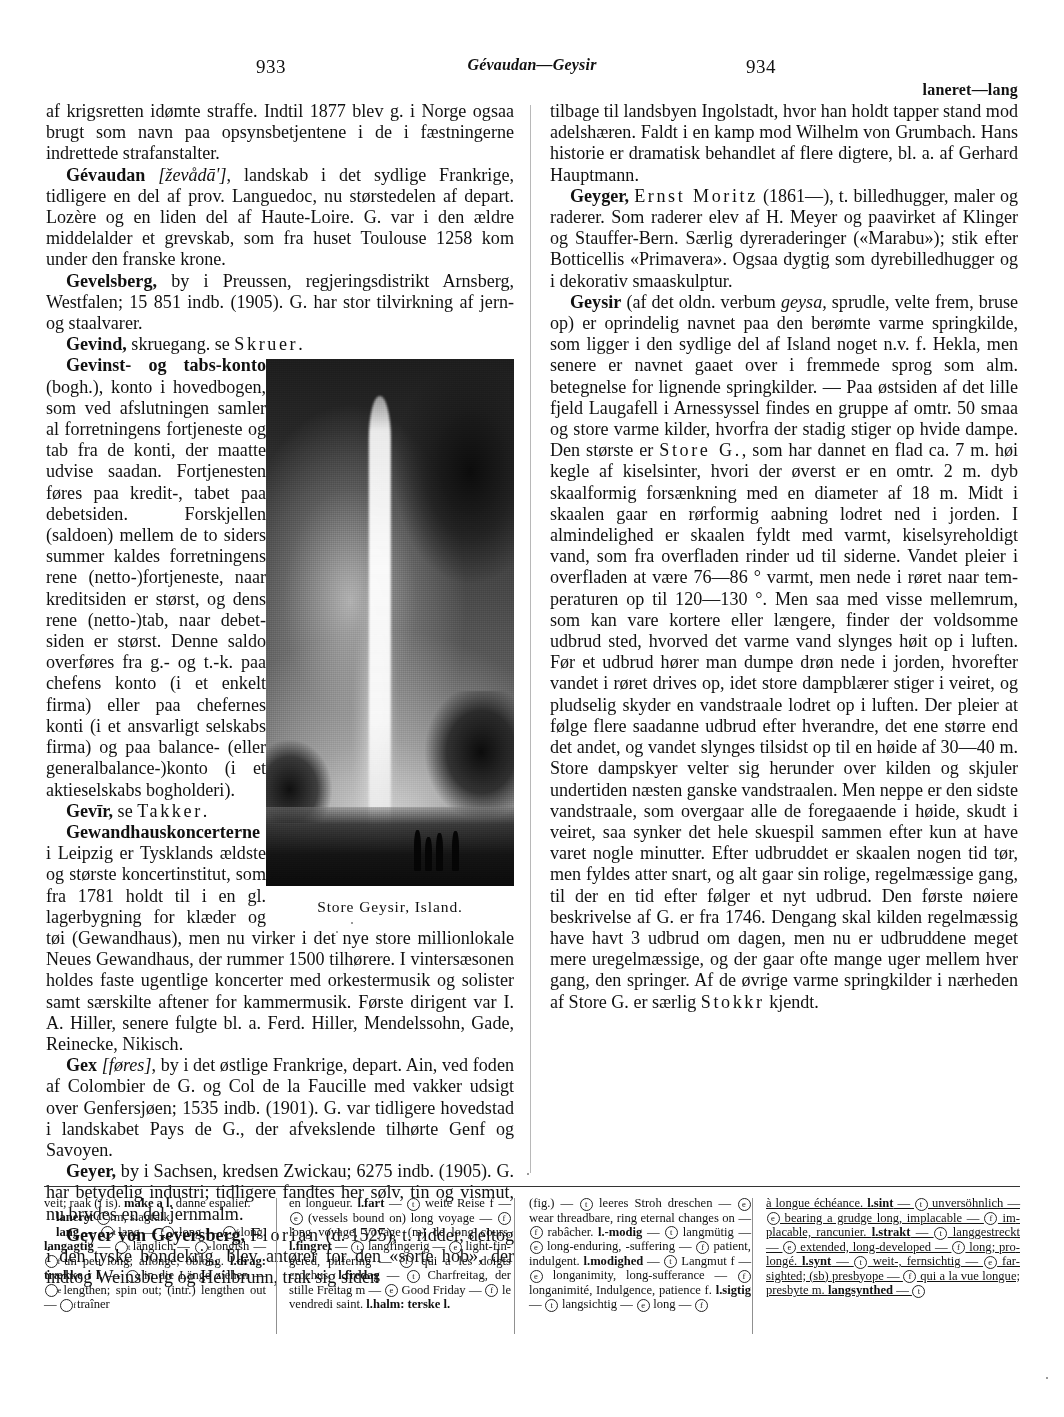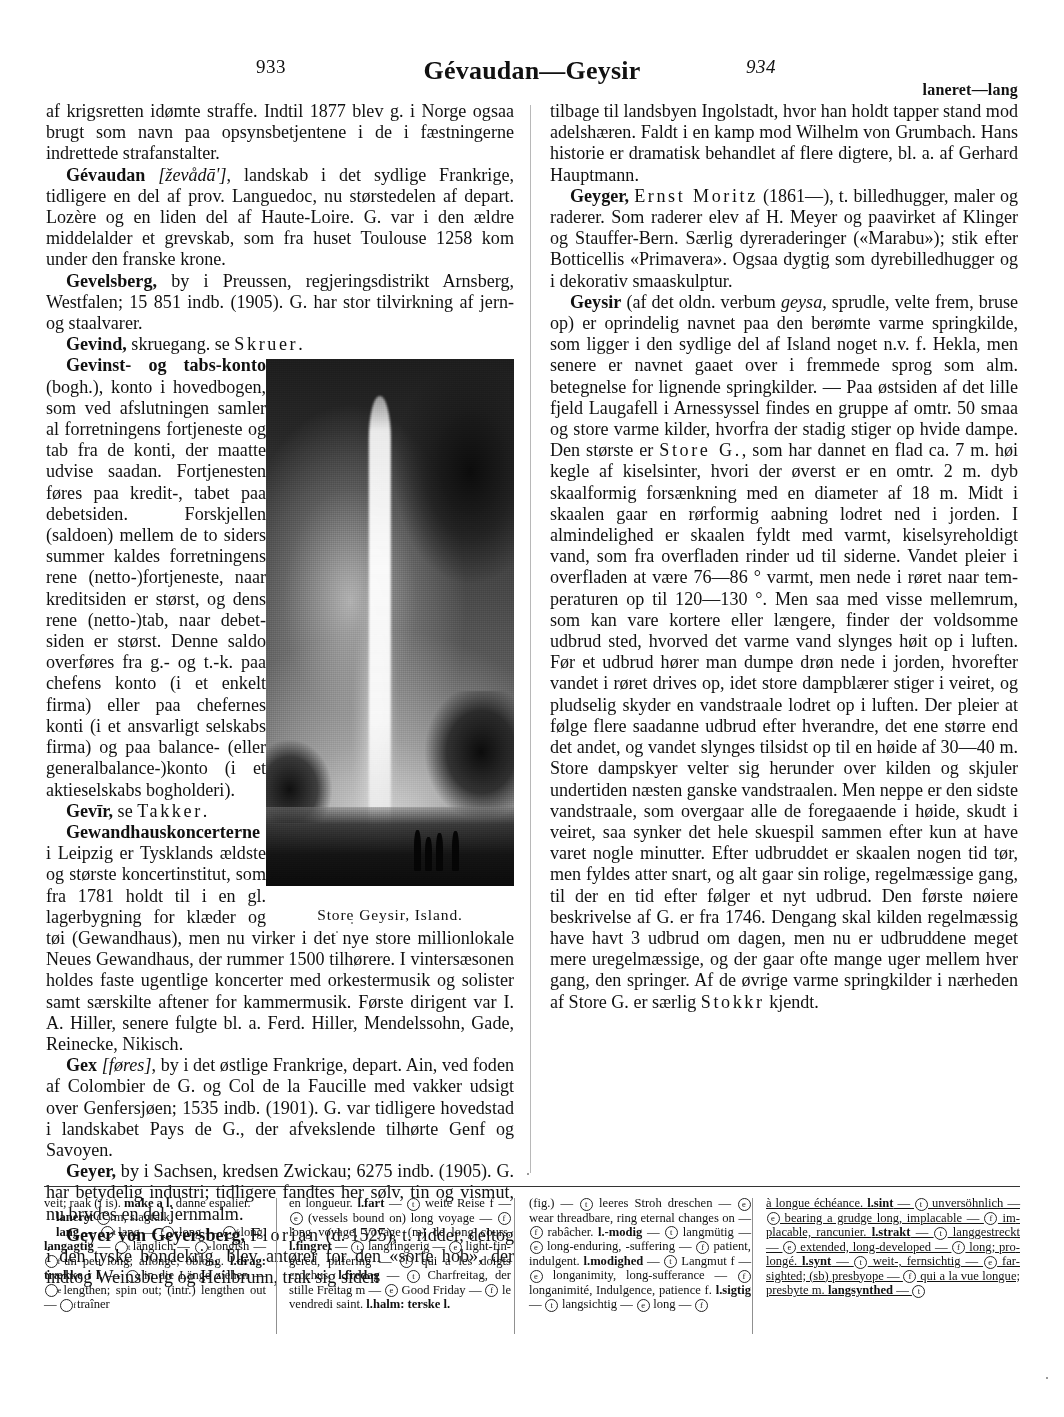--- a/index.html
+++ b/index.html
@@ -38,31 +38,31 @@
     top: 0;
     font-size: 19px;
     letter-spacing: 0.5px;
   }
   .head-title {
     position: absolute;
     left: 0;
     top: 0;
     width: 972px;
     text-align: center;
-    font-size: 26px;
+    font-size: 16px;
     font-weight: bold;
     letter-spacing: 0.2px;
+    font-style: italic;
   }
   .folio-right {
     position: absolute;
     left: 700px;
     top: 0;
     font-size: 19px;
     letter-spacing: 0.5px;
-    font-style: italic;
   }
   .corner-catch {
     position: absolute;
     right: 0;
     top: 25px;
     font-size: 16px;
     font-weight: bold;
     letter-spacing: 0.2px;
   }
 
@@ -206,21 +206,21 @@
     background-image:
       repeating-linear-gradient(0deg, rgba(255,255,255,0.10) 0 1px, rgba(0,0,0,0.10) 1px 2px),
       repeating-linear-gradient(90deg, rgba(255,255,255,0.09) 0 1px, rgba(0,0,0,0.09) 1px 2px);
     mix-blend-mode: overlay;
   }
   .fig-caption {
     width: 248px;
     text-align: center;
     font-size: 15.5px;
     letter-spacing: 0.9px;
-    padding-top: 18px;
+    padding-top: 10px;
   }
 
   
   .footer-rule {
     position: absolute;
     left: 44px;
     top: 1186px;
     width: 976px;
     height: 1px;
     background: #333333;

